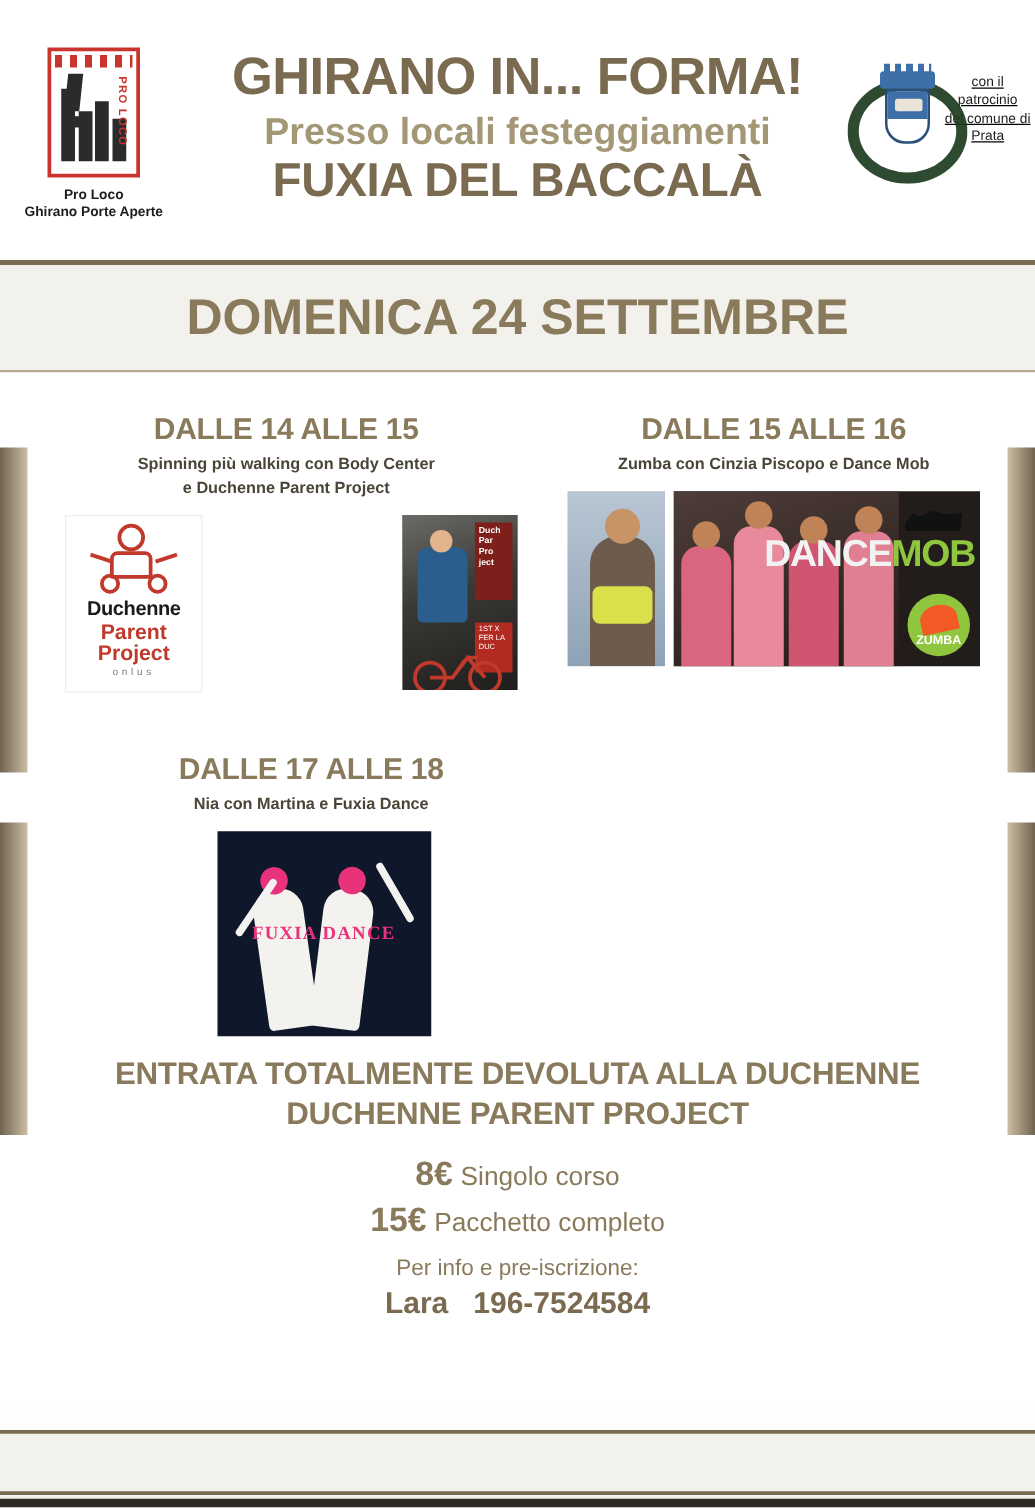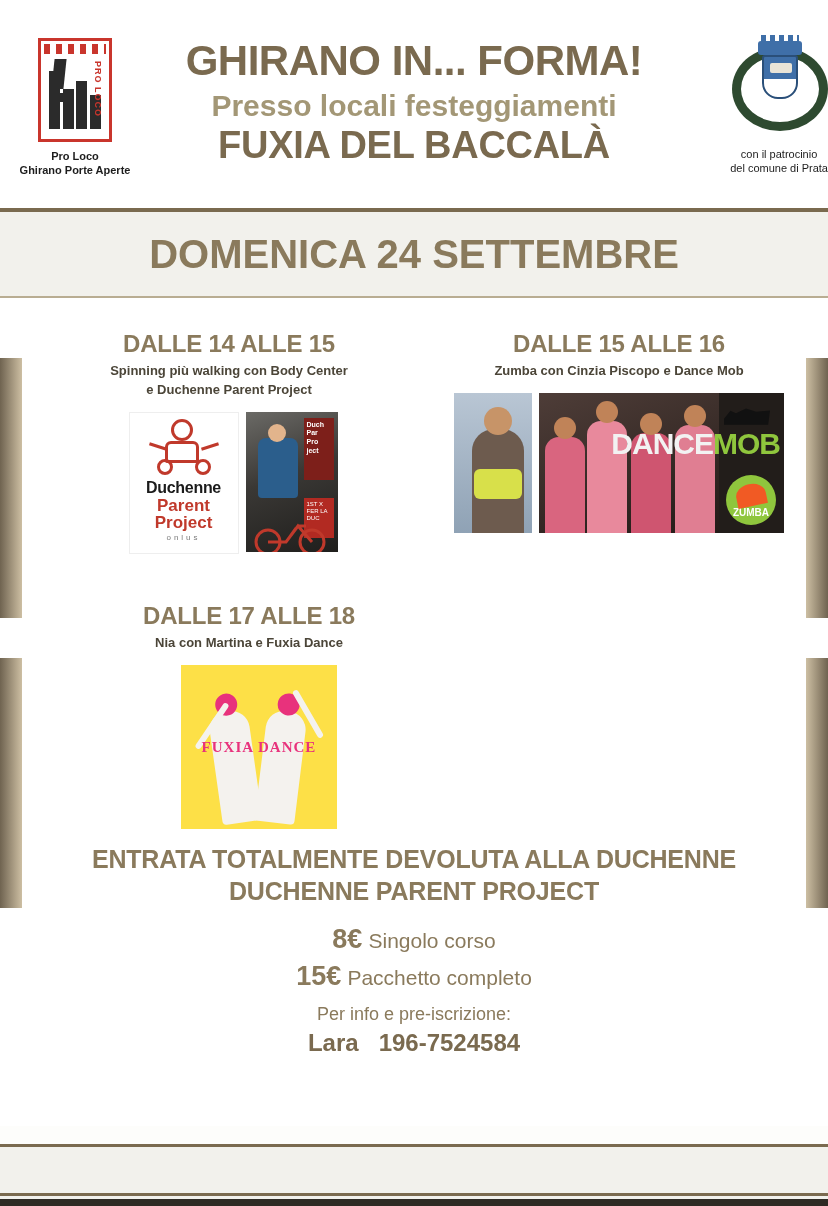--- a/index.html
+++ b/index.html
@@ -61,21 +61,21 @@
     line-height:1.05;margin-top:8px;
   }
   .h-sub1{
     font-size:30px;font-weight:bold;color:#a39776;line-height:1.15;margin-top:6px;
   }
   .h-sub2{
     font-size:38px;font-weight:bold;color:#7a6a4f;line-height:1.1;margin-top:2px;
     letter-spacing:-0.3px;
   }
 
-  .logo-right{width:150px;display:flex;flex-direction:column;align-items:flex-end;padding-top:6px;}
+  .logo-right{width:150px;display:flex;flex-direction:row;align-items:flex-start;padding-top:6px;text-decoration:underline;}
   .crest{position:relative;width:96px;height:104px;}
   .crest-wreath{
     position:absolute;left:0;top:8px;width:96px;height:84px;
     border-radius:50%;
     box-shadow:inset 0 0 0 9px #1d3b1f;
     opacity:.92;
   }
   .crest-shield{
     position:absolute;left:30px;top:16px;width:36px;height:44px;
     background:linear-gradient(#3f6fa8 0 55%, #ffffff 55% 100%);
@@ -197,21 +197,21 @@
     background:#f1d8bd;}
   .painting .eye{position:absolute;width:11px;height:8px;border-radius:50%;background:#4c74a8;top:56px;}
   .painting .eye.l{right:104px;}
   .painting .eye.r{right:72px;}
   .painting .hair{position:absolute;right:16px;top:18px;width:122px;height:146px;
     background:linear-gradient(200deg,#e5c98f,#caa55f);border-radius:60% 40% 50% 50%;z-index:-1;}
   .painting .arm{position:absolute;left:6px;bottom:0;width:170px;height:86px;
     background:linear-gradient(80deg,#e9dcc8,#cfc3b3);border-radius:60% 10% 0 0;}
   .painting .sig{position:absolute;left:40px;top:16px;font-size:11px;color:#6b6152;font-family:"Liberation Serif",serif;letter-spacing:3px;}
 
-  .fuxia{width:156px;height:164px;background:#fde047;position:relative;overflow:hidden;margin-left:20px;}
+  .fuxia{width:171px;height:164px;background:#0f172a;position:relative;overflow:hidden;margin-left:20px;}
   .fuxia .fig{position:absolute;bottom:6px;width:40px;height:112px;background:#f4f2ee;border-radius:18px 18px 4px 4px;}
   .fuxia .fig:after{content:"";position:absolute;left:9px;top:-18px;width:22px;height:22px;border-radius:50%;background:#e8327c;}
   .fuxia .f1{left:34px;transform:rotate(-8deg);}
   .fuxia .f2{left:80px;transform:rotate(7deg);}
   .fuxia .arm{position:absolute;width:6px;height:54px;background:#f4f2ee;border-radius:4px;}
   .fuxia .a1{left:28px;top:34px;transform:rotate(34deg);}
   .fuxia .a2{right:26px;top:22px;transform:rotate(-30deg);}
   .fuxia .txt{position:absolute;left:0;right:0;top:74px;text-align:center;
     font-size:15px;font-weight:bold;color:#e8327c;letter-spacing:1px;font-family:"Liberation Serif",serif;}
 
@@ -287,21 +287,21 @@
     <div class="grid">
 
       <div class="row">
 
         <div class="cell">
           <div class="center-col">
             <div class="slot-title">DALLE 14 ALLE 15</div>
             <div class="slot-desc" style="white-space:pre-line">Spinning più walking con Body Center
 e Duchenne Parent Project</div>
           </div>
-          <div class="imgs" style="justify-content:center;padding-left:8px">
+          <div class="imgs" style="justify-content:space-between;padding-left:8px">
             <div class="ph dpp">
               <div class="dpp-fig">
                 <div class="head"></div>
                   <div class="body"></div>
                 <div class="arm l"></div>
                   <div class="arm r"></div>
                 <div class="wheel l"></div>
                   <div class="wheel r"></div>
               </div>
               <div class="dpp-t1">Duchenne</div>

